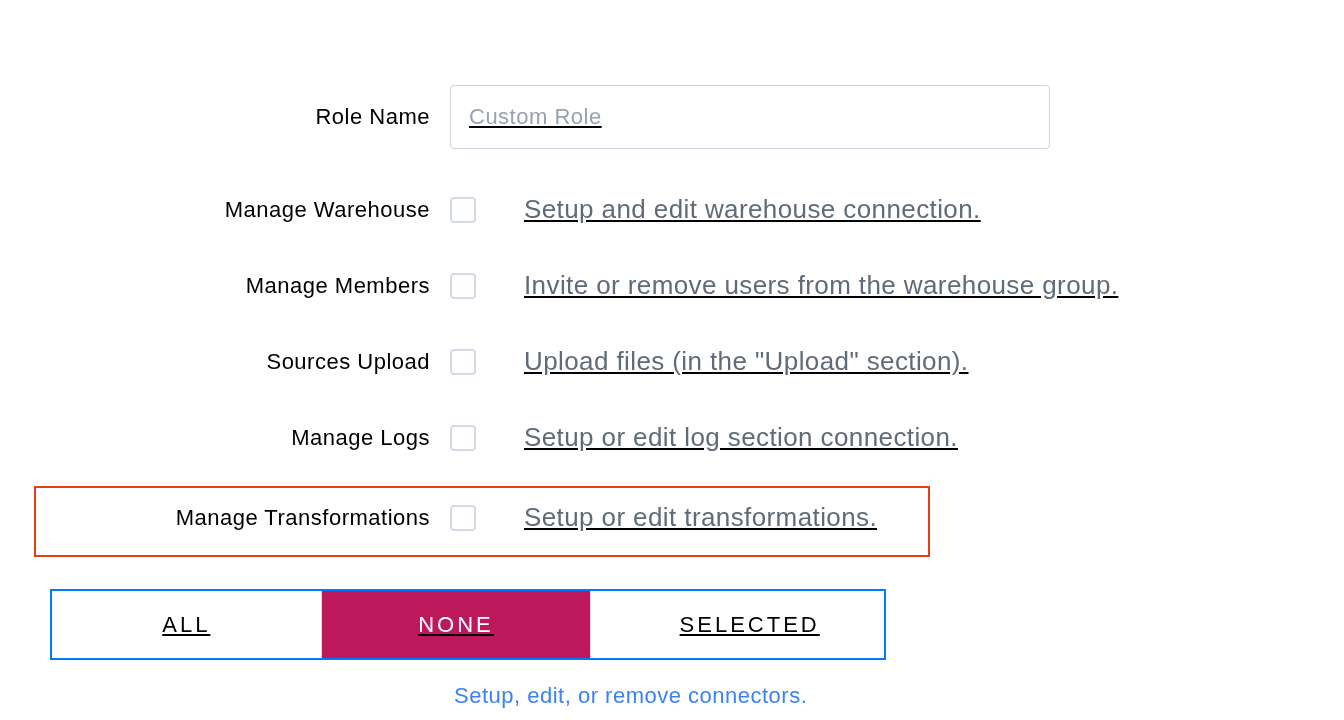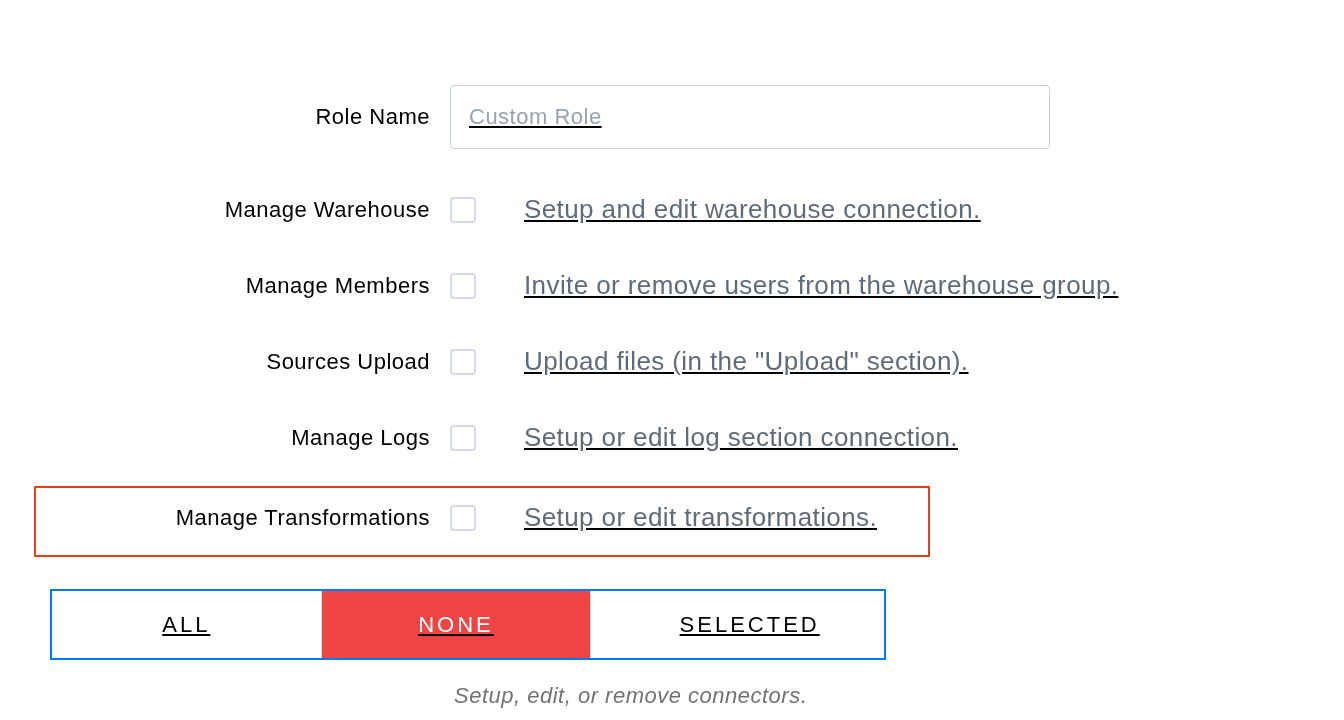--- a/index.html
+++ b/index.html
@@ -90,32 +90,31 @@
     font-size: 22px;
     letter-spacing: 3px;
     font-weight: 500;
     cursor: pointer;
     background: #fff;
     color: #000;
     border-right: 1px solid #d5dbe6;
   }
   .seg-btn:last-child { border-right: none; padding-left: 24px; }
   .seg-btn.active {
-    background: #ef4444;
+    background: #be185d;
     color: #fff;
   }
   .sources-desc-row {
     margin-top: -22px;
   }
   .sources-desc {
     font-size: 22px;
-    color: #737373;
+    color: #3b82f6;
     padding-left: 414px;
     letter-spacing: 0.5px;
-    font-style: italic;
   }
 </style>
 </head>
 <body>
 
 <div class="form-wrap">
 
   <div class="row">
     <div class="label-col">Role Name</div>
     <div class="ctrl-col">

